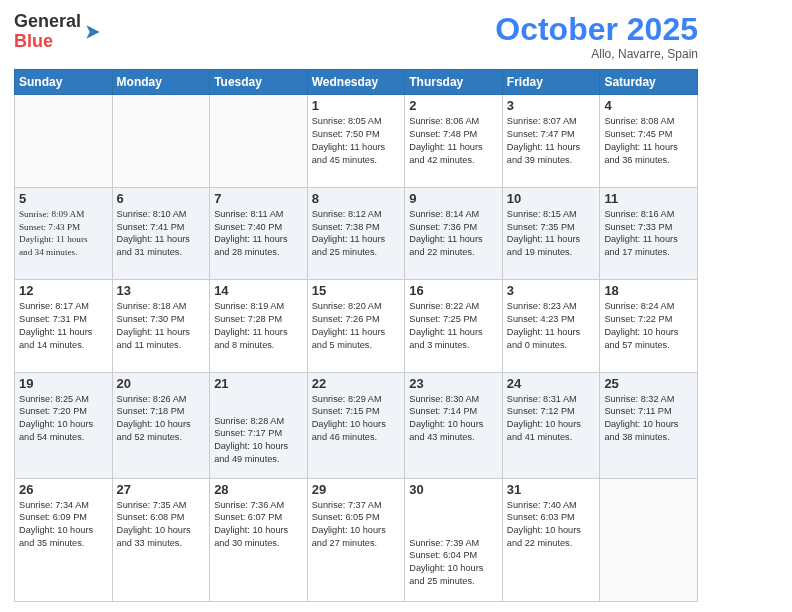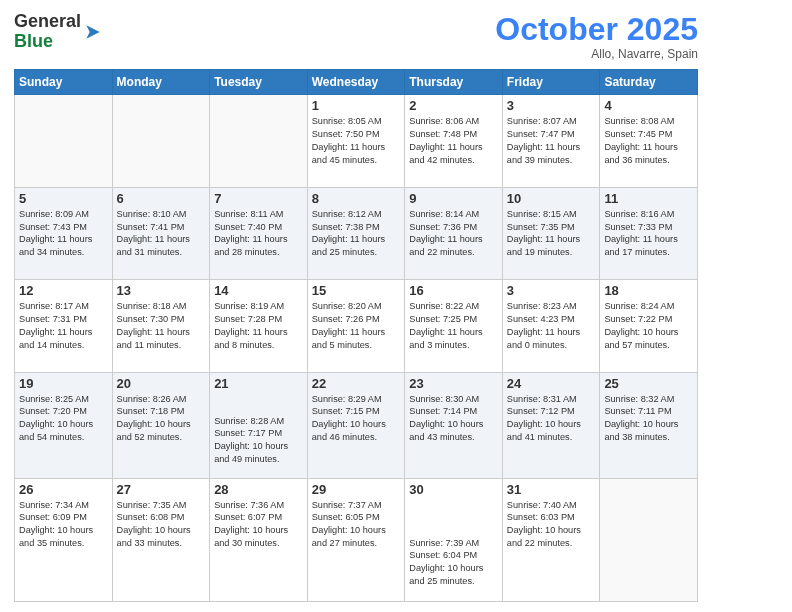--- a/index.html
+++ b/index.html
@@ -27,21 +27,21 @@
       display: flex;
       align-items: center;
     }
     .logo-text {
       font-size: 18px;
       font-weight: bold;
       color: #333;
       line-height: 1.1;
     }
     .logo-text .general { display: block; }
-    .logo-text .blue { color: #15803d; display: block; }
+    .logo-text .blue { color: #ef4444; display: block; }
     .logo-arrow {
       width: 20px;
       height: 20px;
       margin-left: 2px;
       align-self: center;
     }
     .title-block {
       text-align: right;
     }
     .month-title {
@@ -160,21 +160,21 @@
             <span class="day-num">4</span>
             <div class="day-info" style="white-space: pre-line;">Sunrise: 8:08 AM
 Sunset: 7:45 PM
 Daylight: 11 hours
 and 36 minutes.</div>
           </td>
         </tr>
         <tr class="alt-row">
           <td>
             <span class="day-num">5</span>
-            <div class="day-info" style="white-space: pre-line;">Sunrise: 8:09 AM
+            <div class="day-info" style="white-space: pre-line; font-family: Liberation Serif, serif;">Sunrise: 8:09 AM
 Sunset: 7:43 PM
 Daylight: 11 hours
 and 34 minutes.</div>
           </td>
           <td>
             <span class="day-num">6</span>
             <div class="day-info" style="white-space: pre-line;">Sunrise: 8:10 AM
 Sunset: 7:41 PM
 Daylight: 11 hours
 and 31 minutes.</div>

